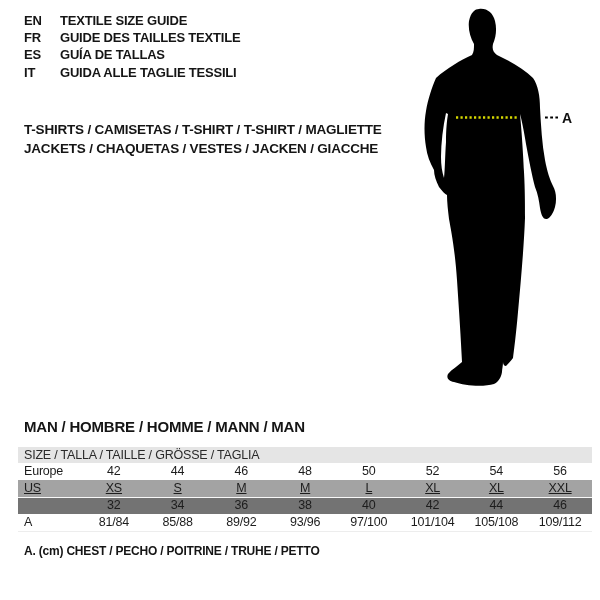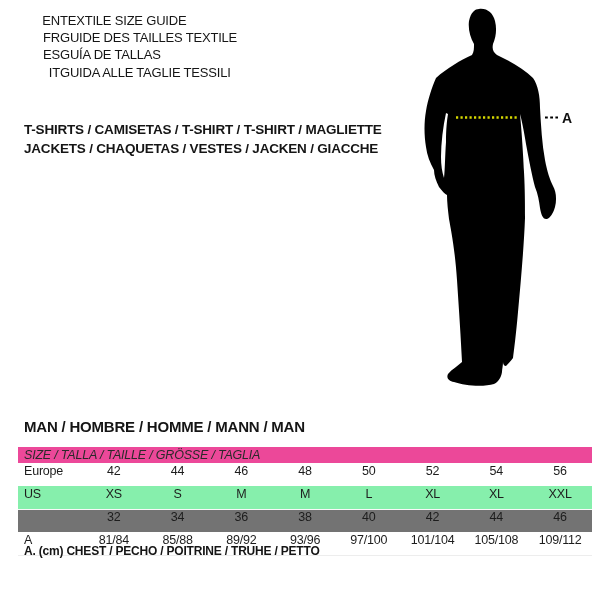--- a/index.html
+++ b/index.html
@@ -3,34 +3,34 @@
 <meta charset="utf-8">
 <style>
   html,body{margin:0;padding:0;}
   body{
     width:600px;height:600px;background:#ffffff;position:relative;overflow:hidden;
     font-family:"Liberation Sans",sans-serif;color:#151515;
     -webkit-font-smoothing:antialiased;
   }
   .abs{position:absolute;}
   
-  .lang-block{left:24px;top:12px;font-size:13px;font-weight:normal;letter-spacing:-0.2px;line-height:17.2px;text-align:right;}
+  .lang-block{left:24px;top:12px;font-size:13px;font-weight:bold;letter-spacing:-0.2px;line-height:17.2px;}
   .lang-row{display:flex;}
   .lang-code{width:36px;flex:0 0 36px;}
   
   .category-block{left:24px;top:120px;font-size:13.5px;font-weight:bold;letter-spacing:-0.2px;line-height:19px;}
   
   .figure{left:420px;top:0;width:180px;height:400px;}
   .figure text{font-family:"Liberation Sans",sans-serif;}
   
   .man-label{left:24px;top:418px;font-size:15px;font-weight:bold;letter-spacing:-0.2px;}
   
   .size-table{left:18px;top:447px;width:574px;font-size:12.5px;letter-spacing:-0.2px;color:#1d1d1d;}
   .st-header{height:16px;line-height:16px;padding-left:6px;background:#c3c3c3;color:#2a2a2a;}
-  .st-row{display:grid;grid-template-columns:64px repeat(8,1fr);height:23px;line-height:17px;}
+  .st-row{display:grid;grid-template-columns:64px repeat(8,1fr);height:17px;line-height:17px;}
   .st-row .lbl{text-align:left;padding-left:6px;}
   .st-row .val{text-align:center;}
   .row-white{background:#ffffff;}
   .row-gray{background:#ececec;}
   .row-gray + .row-gray{box-shadow:inset 0 1px 0 #f8f8f8;}
   .st-last{border-bottom:1px solid #ededed;}
   
   .footer-note{left:24px;top:544px;font-size:12px;font-weight:bold;letter-spacing:-0.2px;}
 </style>
 </head>
@@ -100,35 +100,35 @@
        C 51,12 55,9 59,9 Z" fill="#000000"></path>
   <path fill="#ffffff" d="M 26,113 C 23,127 21,143 21,157 C 21,165 22,172 24,178 C 25,170 25,156 26,142 C 26,129 27,120 28,114 Z"></path>
   <line x1="36" y1="117.5" x2="99" y2="117.5" stroke-width="2.6" stroke-dasharray="2.2 2.3" stroke="#d6d900"></line>
   <line x1="125" y1="117.5" x2="138" y2="117.5" stroke-width="2.2" stroke-dasharray="2.8 2.4" stroke="#000000"></line>
   <text x="142" y="123" font-size="14" font-weight="bold" fill="#111111">A</text>
 </svg>
 
 <div class="abs man-label">MAN / HOMBRE / HOMME / MANN / MAN</div>
 
 <div class="abs size-table">
-  <div class="st-header" style="background: #ec4899; font-style: italic;">SIZE / TALLA / TAILLE / GRÖSSE / TAGLIA</div>
+  <div class="st-header" style="background: #e5e5e5;">SIZE / TALLA / TAILLE / GRÖSSE / TAGLIA</div>
 
   <div class="st-row row-white">
     <span class="lbl">Europe</span>
     <span class="val">42</span>
     <span class="val">44</span>
     <span class="val">46</span>
     <span class="val">48</span>
     <span class="val">50</span>
     <span class="val">52</span>
     <span class="val">54</span>
     <span class="val">56</span>
   </div>
 
-  <div class="st-row row-gray" style="background: #86efac;">
+  <div class="st-row row-gray" style="background: #a3a3a3; text-decoration: underline;">
     <span class="lbl">US</span>
     <span class="val">XS</span>
     <span class="val">S</span>
     <span class="val">M</span>
     <span class="val">M</span>
     <span class="val">L</span>
     <span class="val">XL</span>
     <span class="val">XL</span>
     <span class="val">XXL</span>
   </div>

